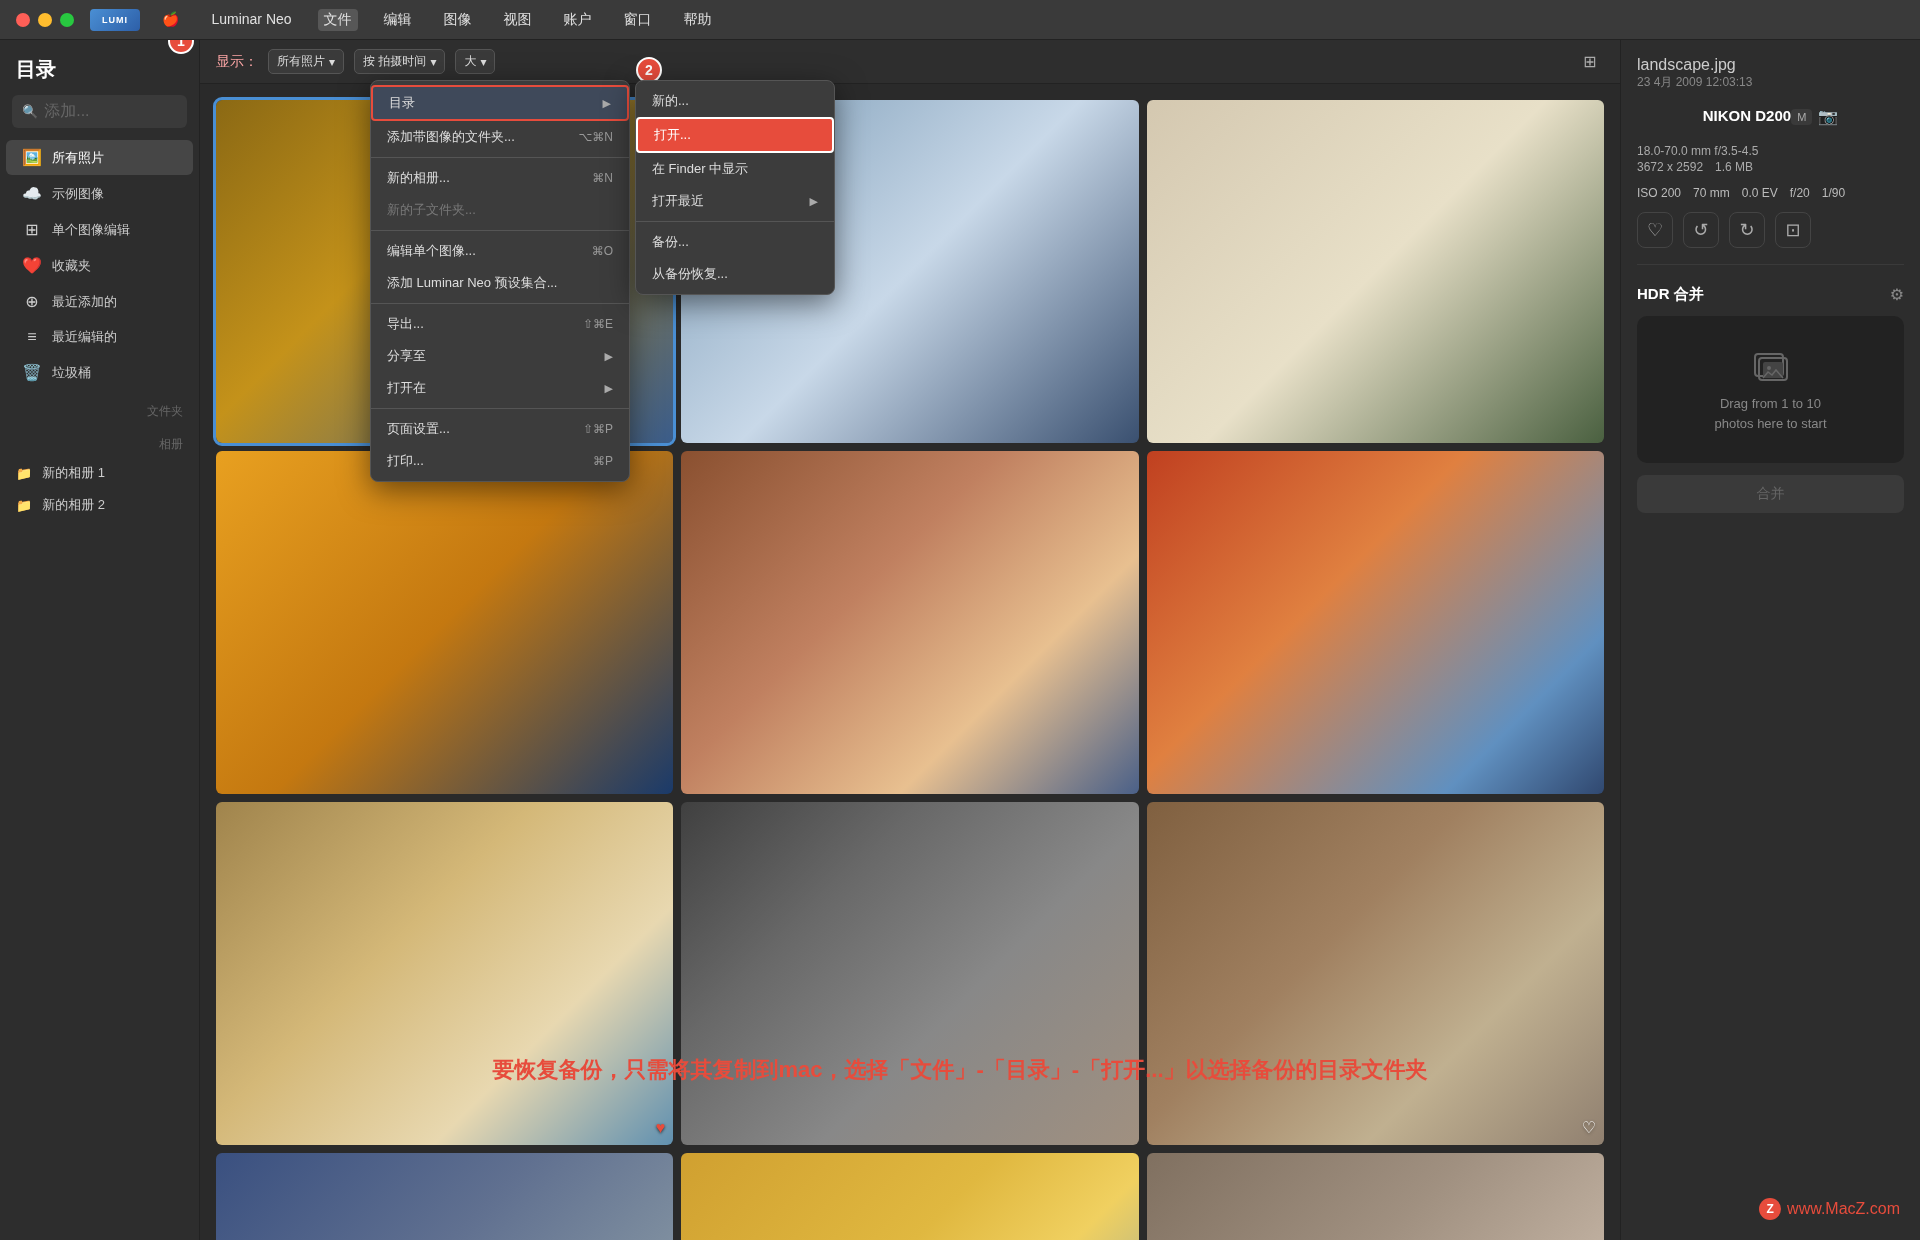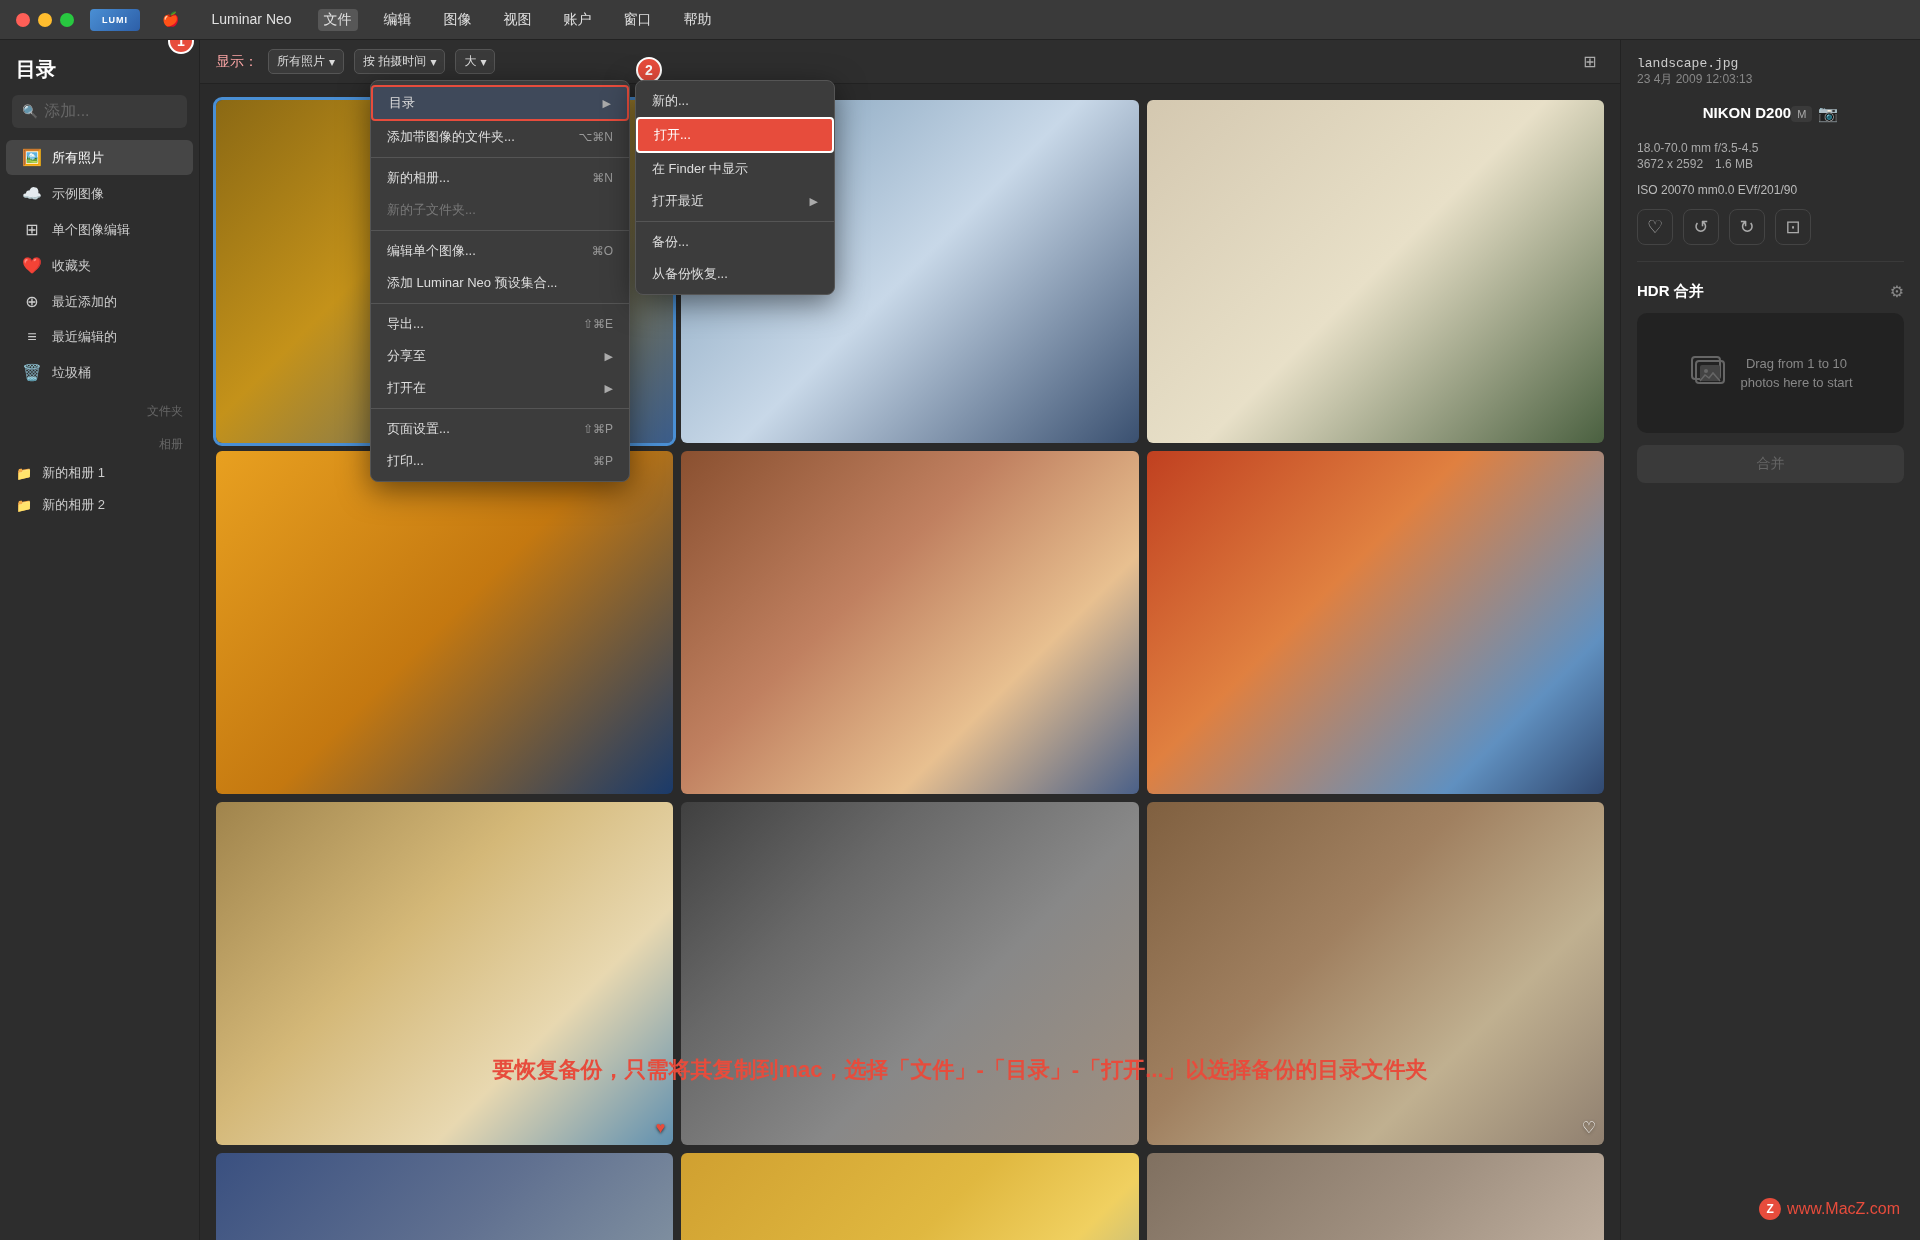--- a/index.html
+++ b/index.html
@@ -237,24 +237,23 @@
     
     .right-panel {
       width: 300px;
       background: #2d2d2d;
       border-left: 1px solid #222;
       padding: 16px;
       flex-shrink: 0;
       overflow-y: auto;
     }
     .photo-meta-filename {
-      font-size: 13px;
+      font-size: 16px;
       color: #ccc;
       font-weight: 500;
-      font-family: Liberation Mono, monospace;
     }
     .photo-meta-date {
       font-size: 12px;
       color: #888;
       margin-bottom: 12px;
     }
     .camera-model {
       font-size: 15px;
       font-weight: 600;
       color: #fff;
@@ -275,21 +274,21 @@
     }
     .meta-badge {
       background: #3a3a3a;
       border-radius: 4px;
       padding: 2px 6px;
       font-size: 11px;
       color: #aaa;
     }
     .exif-row {
       display: flex;
-      gap: 0;
+      gap: 12px;
       flex-wrap: wrap;
       margin-bottom: 12px;
     }
     .exif-item {
       font-size: 12px;
       color: #bbb;
     }
     .photo-actions {
       display: flex;
       gap: 10px;
@@ -325,24 +324,23 @@
     .hdr-settings-icon {
       color: #888;
       cursor: pointer;
       font-size: 16px;
     }
     .hdr-drop-zone {
       background: #222;
       border-radius: 10px;
       padding: 30px 20px;
       display: flex;
-      flex-direction: row;
+      flex-direction: column;
       align-items: center;
       justify-content: center;
-      gap: 12px;
       min-height: 120px;
       margin-bottom: 12px;
     }
     .hdr-drop-icon {
       font-size: 32px;
       color: #666;
     }
     .hdr-drop-text {
       font-size: 13px;
       color: #888;

